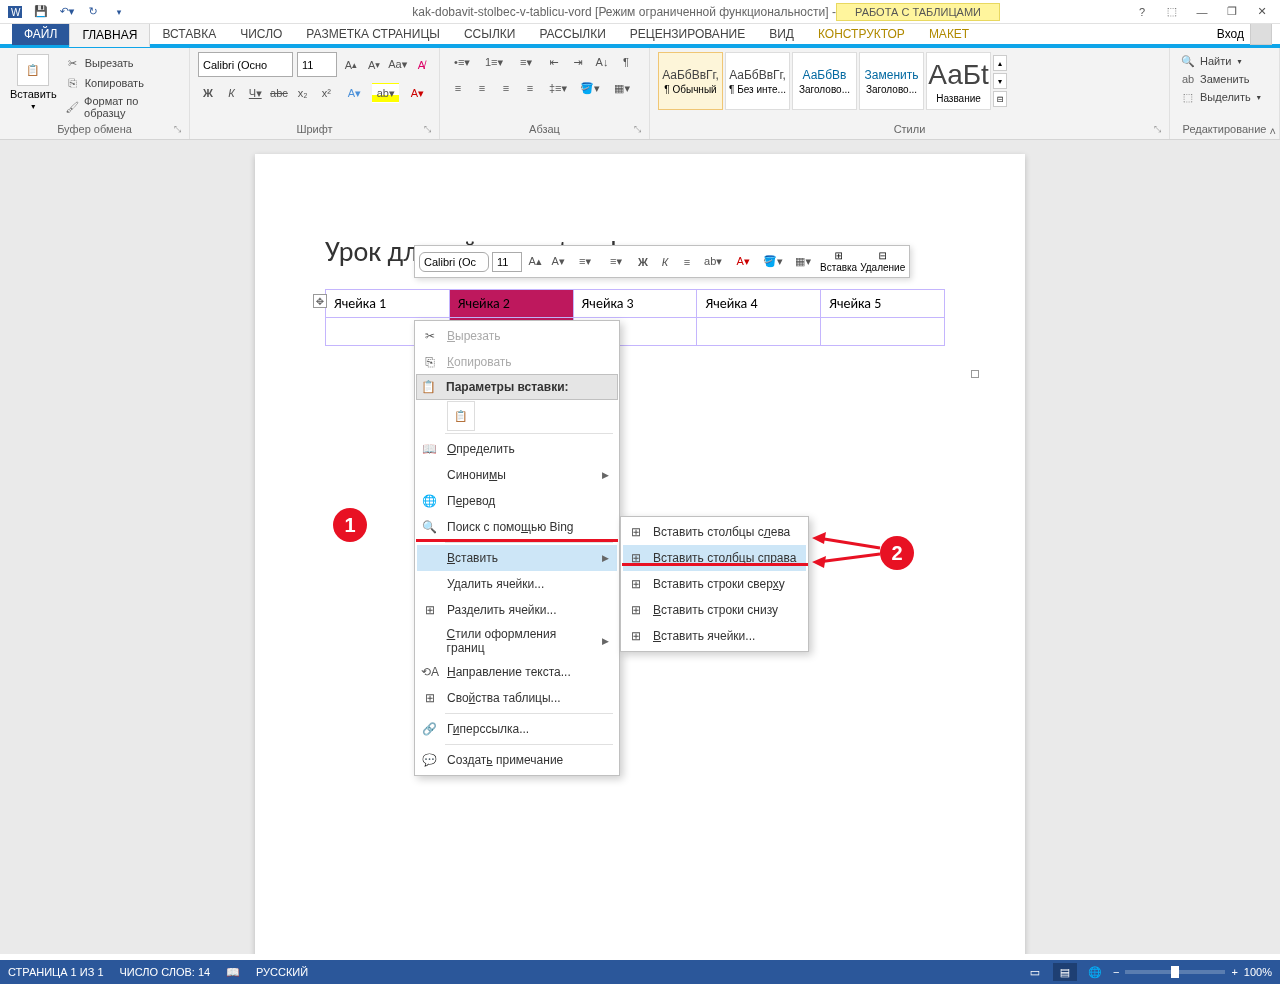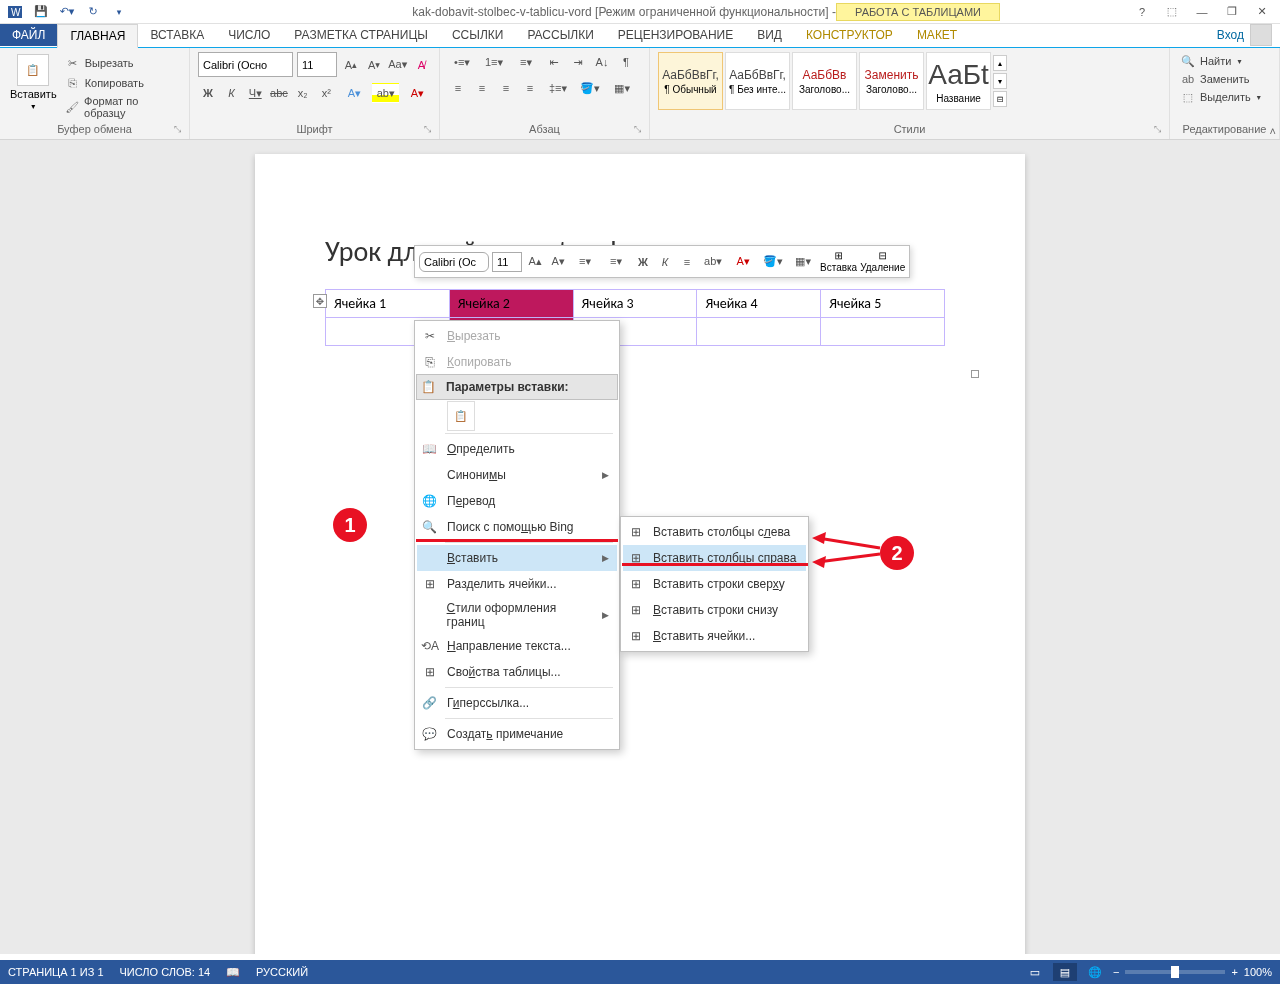--- a/index.html
+++ b/index.html
@@ -8,27 +8,27 @@
 
 .title-bar { height: 24px; background: #fff; border-bottom: 1px solid #e1e1e1; display: flex; align-items: center; position: relative; }
 .qat { display: flex; align-items: center; gap: 8px; padding: 0 6px; }
 .qat-icon { width: 18px; height: 18px; display: flex; align-items: center; justify-content: center; color: #2b579a; }
 .doc-title { position: absolute; left: 50%; transform: translateX(-50%); color: #666; font-size: 12px; }
 .table-tools-tab { position: absolute; right: 280px; background: #fff59d; border: 1px solid #e8d860; padding: 2px 18px; font-size: 11px; color: #555; }
 .win-controls { position: absolute; right: 0; display: flex; gap: 6px; padding-right: 6px; align-items: center; }
 .win-btn { width: 24px; height: 20px; display: flex; align-items: center; justify-content: center; color: #555; cursor: pointer; }
 
 
-.ribbon-tabs { height: 24px; background: #fff; display: flex; align-items: flex-start; border-bottom: 1px solid #0ea5e9; }
+.ribbon-tabs { height: 24px; background: #fff; display: flex; align-items: center; border-bottom: 4px solid #0ea5e9; padding-left: 12px; }
 .ribbon-tab { padding: 4px 12px; font-size: 12px; color: #444; cursor: pointer; display: flex; align-items: center; }
 .ribbon-tab.file { background: #2b579a; color: #fff; }
 .ribbon-tab.active { background: #f3f3f3; border: 1px solid #d4d4d4; border-bottom: 1px solid #f3f3f3; margin-bottom: -1px; color: #000000; }
 .ribbon-tab.context { color: #b08a00; }
 .ribbon-right { margin-left: auto; display: flex; align-items: center; gap: 6px; padding-right: 8px; }
-.login { color: #0369a1; font-size: 12px; }
+.login { color: #000000; font-size: 12px; }
 .avatar { width: 22px; height: 22px; background: #ddd; border: 1px solid #ccc; }
 
 
 .ribbon-body { height: 92px; background: #f3f3f3; border-bottom: 1px solid #d4d4d4; display: flex; position: relative; }
 .ribbon-group { border-right: 1px solid #e0e0e0; padding: 4px 8px 2px 8px; display: flex; flex-direction: column; position: relative; }
 .ribbon-group-label { text-align: center; font-size: 11px; color: #666; margin-top: auto; padding-bottom: 2px; }
 .group-launcher { position: absolute; right: 3px; bottom: 3px; width: 12px; height: 12px; font-size: 9px; color: #888; }
 .ribbon-row { display: flex; align-items: center; gap: 4px; }
 .big-btn { display: flex; flex-direction: column; align-items: center; gap: 2px; padding: 2px; }
 .big-btn .icon { width: 32px; height: 32px; background: #fff; border: 1px solid #ccc; display: flex; align-items: center; justify-content: center; }
@@ -40,21 +40,21 @@
 .mini-btn { width: 20px; height: 20px; display: flex; align-items: center; justify-content: center; color: #555; border: 1px solid transparent; }
 .mini-btn.split { width: 28px; }
 .bold { font-weight: bold; }
 .italic { font-style: italic; }
 .underline { text-decoration: underline; }
 .strike { text-decoration: line-through; }
 .style-gallery { display: flex; gap: 2px; align-items: center; }
 .style-item { width: 65px; height: 58px; border: 1px solid #ddd; background: #fff; display: flex; flex-direction: column; align-items: center; justify-content: center; font-size: 10px; padding: 2px; }
 .style-item.sel { border: 1px solid #f0c674; background: #fdf5d9; }
 .style-preview { font-size: 12px; color: #444; margin-bottom: 2px; }
-.style-preview.blue { color: #b91c1c; }
+.style-preview.blue { color: #0369a1; }
 .style-preview.big { font-size: 28px; }
 .style-scroll { display: flex; flex-direction: column; gap: 2px; }
 .style-scroll div { width: 14px; height: 16px; border: 1px solid #ccc; background: #fff; font-size: 8px; display: flex; align-items: center; justify-content: center; }
 .collapse-ribbon { position: absolute; right: 4px; bottom: 2px; font-size: 11px; color: #666; }
 
 
 .doc-area { position: absolute; top: 140px; left: 0; right: 0; bottom: 30px; background: #eaeaea; display: flex; justify-content: center; overflow: hidden; }
 .page { width: 770px; background: #fff; box-shadow: 0 2px 6px rgba(0,0,0,0.2); margin-top: 14px; padding: 80px 70px; position: relative; min-height: 1000px; }
 .page h1 { font-family: Calibri, sans-serif; font-size: 28px; font-weight: normal; color: #333; margin-bottom: 20px; }
 .tbl-handle { position: absolute; left: 58px; top: 140px; width: 14px; height: 14px; border: 1px solid #999; background: #fff; display: flex; align-items: center; justify-content: center; font-size: 10px; color: #666; }
@@ -358,20 +358,24 @@
       <span class="ctx-icon">🔍</span>
       <span>Поиск с помо<u class="accel">щ</u>ью Bing</span>
     </div>
   <div class="ctx-sep"></div>
   <div class="ctx-item hl">
       <span class="ctx-icon"></span>
       <span><u class="accel">В</u>ставить</span>
       <span class="ctx-arrow">▶</span>
     </div>
   <div class="ctx-item">
+      <span class="ctx-icon"></span>
+      <span>Удалить ячейки...</span>
+    </div>
+  <div class="ctx-item">
       <span class="ctx-icon">⊞</span>
       <span>Разделить ячейки...</span>
     </div>
   <div class="ctx-item">
       <span class="ctx-icon"></span>
       <span><u class="accel">С</u>тили оформления границ</span>
       <span class="ctx-arrow">▶</span>
     </div>
   <div class="ctx-item">
       <span class="ctx-icon">⟲A</span>

